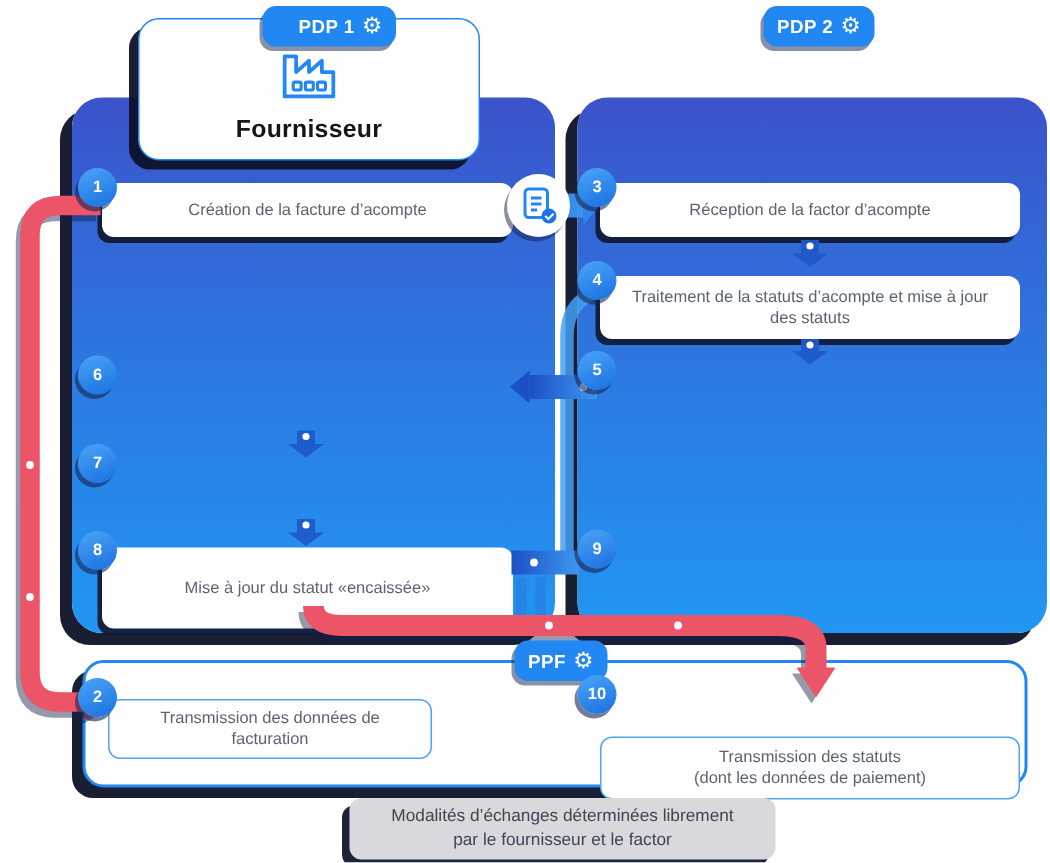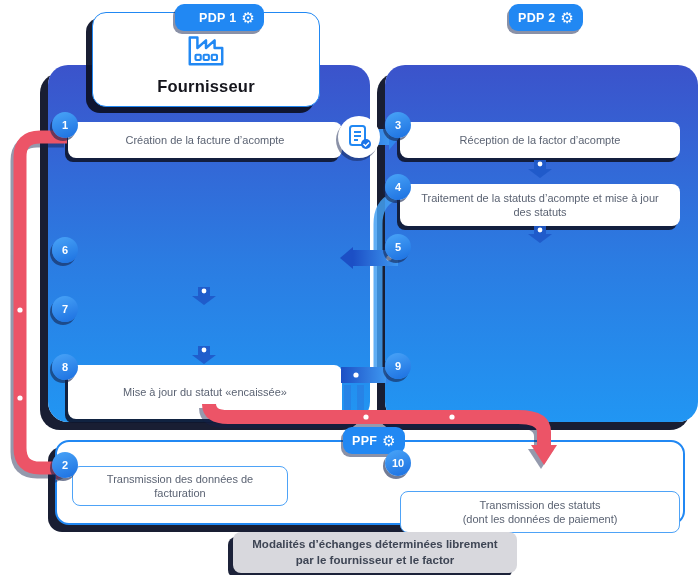--- a/index.html
+++ b/index.html
@@ -70,21 +70,20 @@
   .c5{left:385px;top:234px;} .c9{left:385px;top:353px;}
   .c2{left:52px;top:452px;}  .c10{left:385px;top:450px;}
   .arrows{position:absolute;left:0;top:0;z-index:3;pointer-events:none;}
   .footnote{
     position:absolute;left:233px;top:532px;width:284px;min-height:30px;
     background:#D8D8DD;border-radius:8px;z-index:2;
     box-shadow:-5px 5px 0 rgba(16,22,46,.95);
     display:flex;align-items:center;justify-content:center;text-align:center;
     font-size:11.5px;color:#3E4554;line-height:1.35;padding:5px 8px;box-sizing:border-box;
     white-space:pre-line;
-    font-weight:bold;
   }
 </style>
 </head>
 <body>
 
 <div class="stage">
 
   <div class="panel left"></div>
   <div class="panel right"></div>
 

